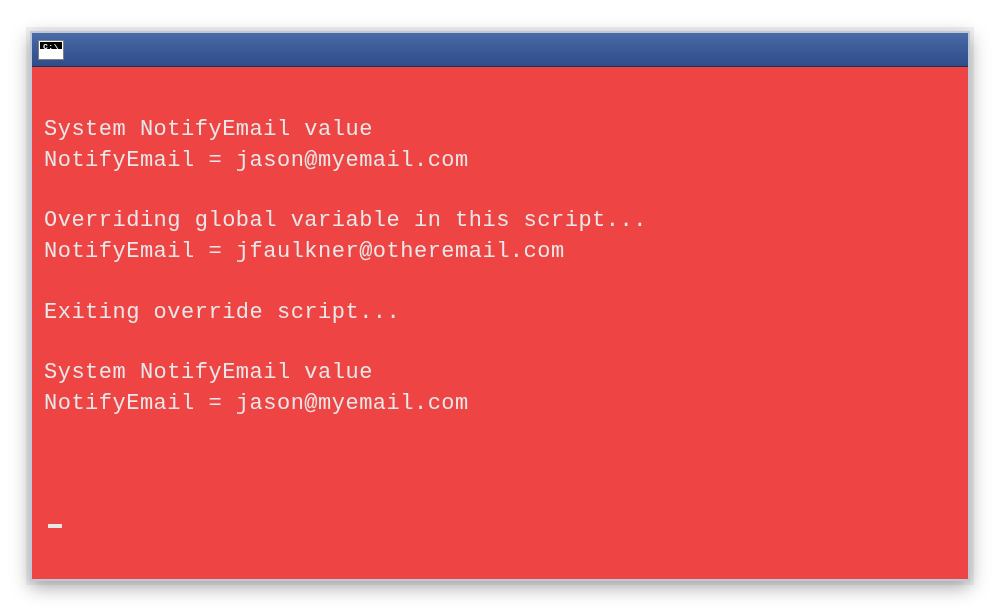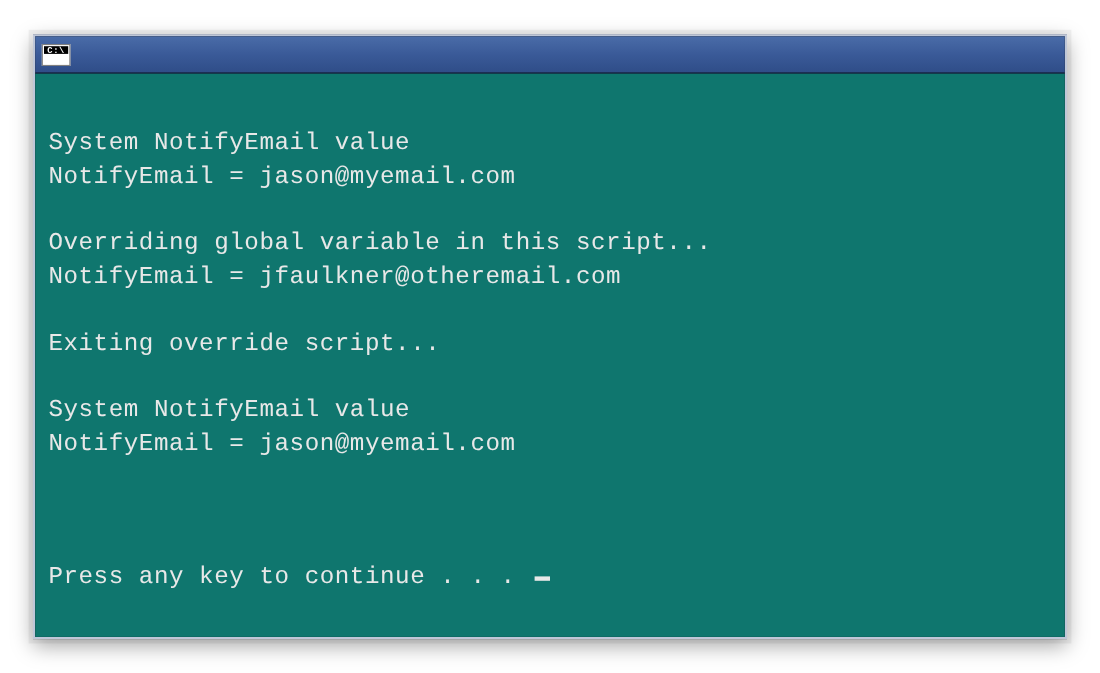--- a/index.html
+++ b/index.html
@@ -68,21 +68,21 @@
     }
     .title-text {
       color: #ffffff;
       font-family: Tahoma, Verdana, sans-serif;
       font-weight: bold;
       font-size: 22px;
       white-space: pre;
     }
     .console-body {
       flex: 1;
-      background: #0f766e;
+      background: #ef4444;
       color: #e8e8e8;
       font-family: "Lucida Console", "Courier New", monospace;
       font-size: 22px;
       line-height: 1.38;
       padding: 18px 12px 12px 12px;
       white-space: pre;
       letter-spacing: 0.5px;
       overflow: hidden;
     }
     .cursor {
@@ -112,14 +112,14 @@
 Overriding global variable in this script...
 NotifyEmail = jfaulkner@otheremail.com
 
 Exiting override script...
 
 System NotifyEmail value
 NotifyEmail = jason@myemail.com
 
 
 
-</span><span>Press any key to continue . . . </span><span class="cursor"></span></div>
+</span><span class="cursor"></span></div>
 </div>
 
 </body></html>

